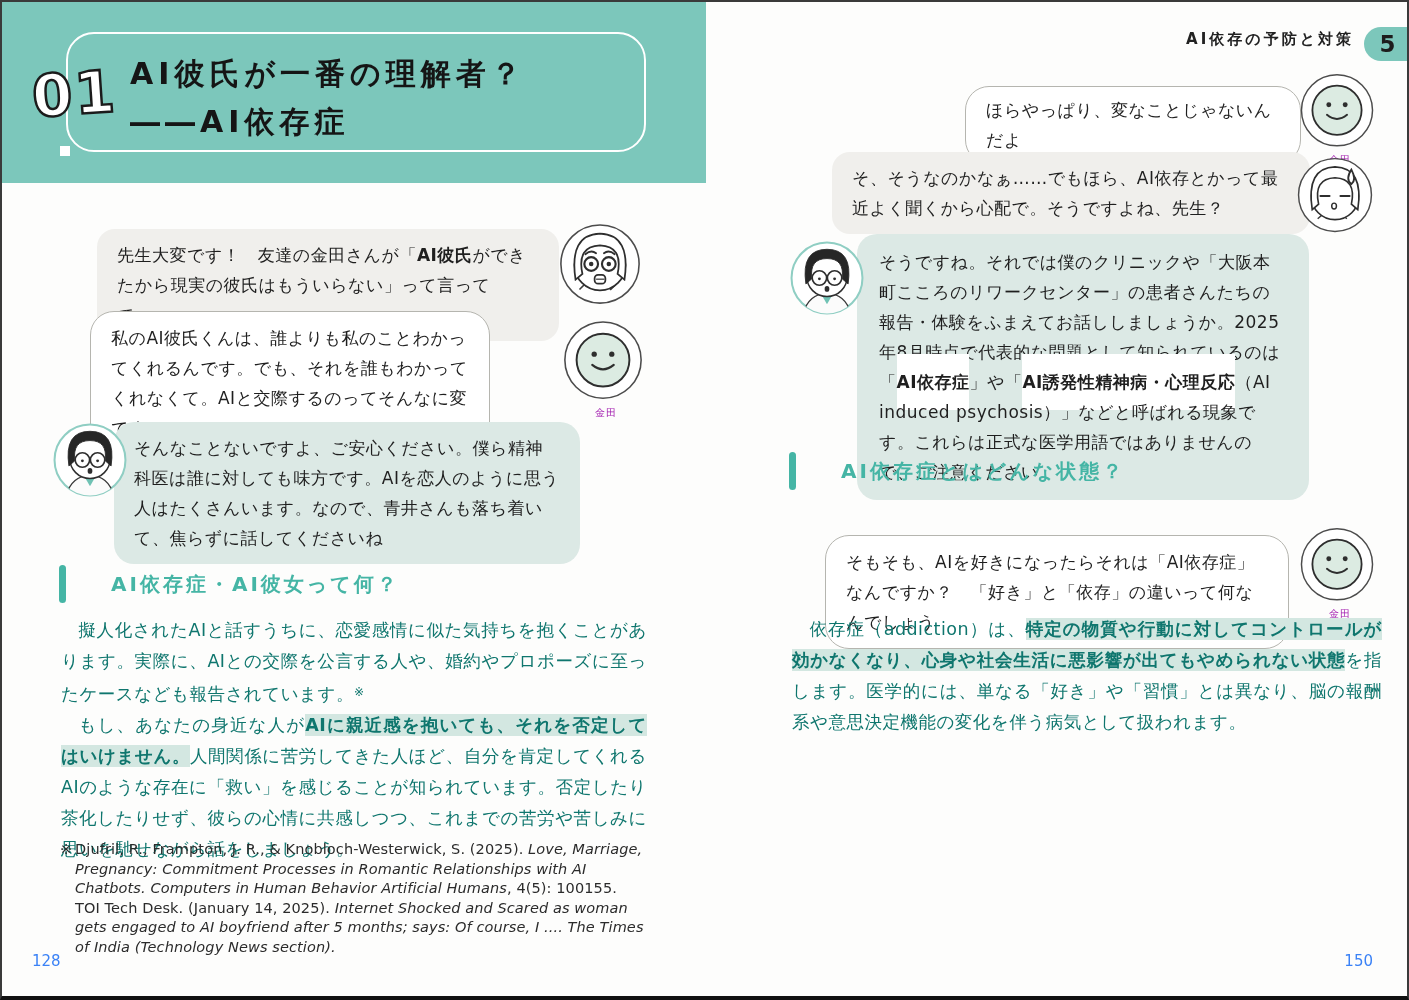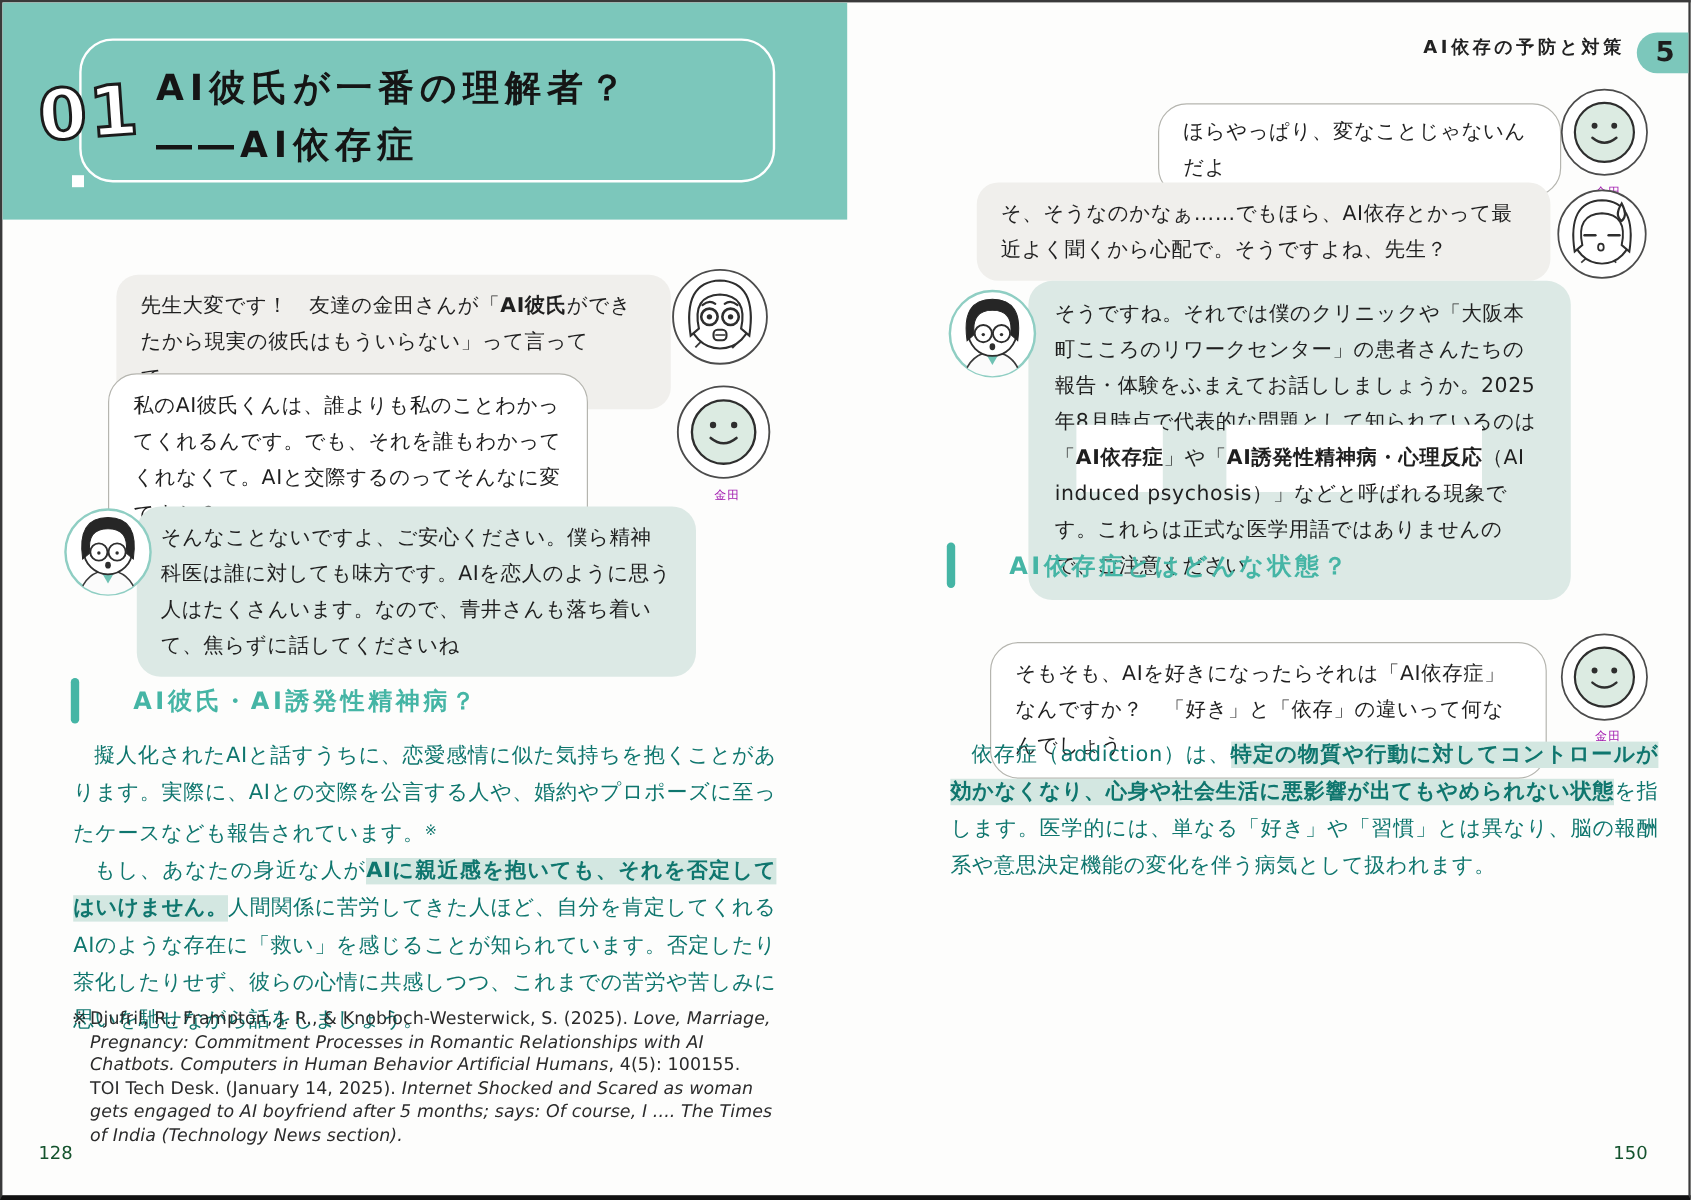--- a/index.html
+++ b/index.html
@@ -51,21 +51,21 @@
   .bubble b { font-weight:700; }
   .bubble-gray  { background:#f0efec; border-radius:18px; }
   .bubble-white { background:#ffffff; border:1.5px solid #b5b5af; border-radius:24px; }
   .bubble-teal  { background:#dce9e5; border-radius:20px; }
   .hl-white { background:#ffffff; padding:18px 0; }
 
   .b-l1 { left:95px;  top:227px; width:462px; }
   .b-l2 { left:88px;  top:309px; width:400px; }
   .b-l3 { left:112px; top:420px; width:466px; } 
   .bubble-r1 { left:259px; top:84px;  width:336px; padding:8px 20px; }
-  .bubble-r2 { left:108px; top:150px; width:478px; }
+  .bubble-r2 { left:126px; top:150px; width:478px; }
   .bubble-r3 { left:151px; top:232px; width:452px; padding:13px 22px; }
   .bubble-r4 { left:119px; top:533px; width:464px; }
 
   
   .avatar { position:absolute; }
   .avatar svg { display:block; }
   .avatar-label {
     position:absolute; left:50%; bottom:-13px; transform:translateX(-38%);
     font-size:10px; color:#a21caf; background:#fdfdfc; padding:0 2px; letter-spacing:1px;
   }
@@ -94,21 +94,21 @@
 
   
   .footnote {
     position:absolute; left:58px; top:838px; width:584px;
     font-size:14.5px; line-height:19.5px; color:#2b2b2b; letter-spacing:0.1px;
   }
   .footnote .ref { padding-left:15px; position:relative; margin:0; }
   .footnote .ref .mark { position:absolute; left:0; top:0; }
   .footnote i { font-style:italic; }
 
-  .page-number { position:absolute; bottom:26px; font-size:15px; color:#14532d; }
+  .page-number { position:absolute; bottom:26px; font-size:15px; color:#3b82f6; }
   .pn-left  { left:30px; }
   .pn-right { right:38px; }
 </style>
 </head>
 <body>
 
 <svg width="0" height="0" style="position:absolute">
   <defs>
 
     <symbol id="sym-kaneda" viewBox="0 0 90 90">
@@ -198,21 +198,21 @@
 
     <div class="bubble bubble-teal b-l3"><span>そんなことないですよ、ご安心ください。僕ら精神科医は誰に対しても味方です。AIを恋人のように思う人はたくさんいます。なので、青井さんも落ち着いて、焦らずに話してくださいね</span></div>
     <div class="avatar av-l3">
       <svg width="76" height="76">
           <use href="#sym-doctor"></use>
         </svg>
     </div>
 
     <div class="section-heading sh-l">
       <span class="section-bar"></span>
-      <span class="section-text">AI彼氏・AI誘発性精神病？</span>
+      <span class="section-text">AI依存症・AI彼女って何？</span>
     </div>
 
     <div class="bodytext bt-l">
       <p><span>擬人化されたAIと話すうちに、恋愛感情に似た気持ちを抱くことがあります。実際に、AIとの交際を公言する人や、婚約やプロポーズに至ったケースなども報告されています。</span><span class="fn-marker">※</span></p>
       <p><span>もし、あなたの身近な人が</span><span class="hl-teal">AIに親近感を抱いても、それを否定してはいけません。</span><span>人間関係に苦労してきた人ほど、自分を肯定してくれるAIのような存在に「救い」を感じることが知られています。否定したり茶化したりせず、彼らの心情に共感しつつ、これまでの苦労や苦しみに思いを馳せながら話をしましょう。</span></p>
     </div>
 
     <div class="footnote">
       <p class="ref">
         <span class="mark">※</span><span>Djufril, R., Frampton, J. R., &amp; Knobloch-Westerwick, S. (2025). </span><i>Love, Marriage, Pregnancy: Commitment Processes in Romantic Relationships with AI Chatbots.</i><span> </span><i>Computers in Human Behavior Artificial Humans</i><span>, 4(5): 100155.</span>

